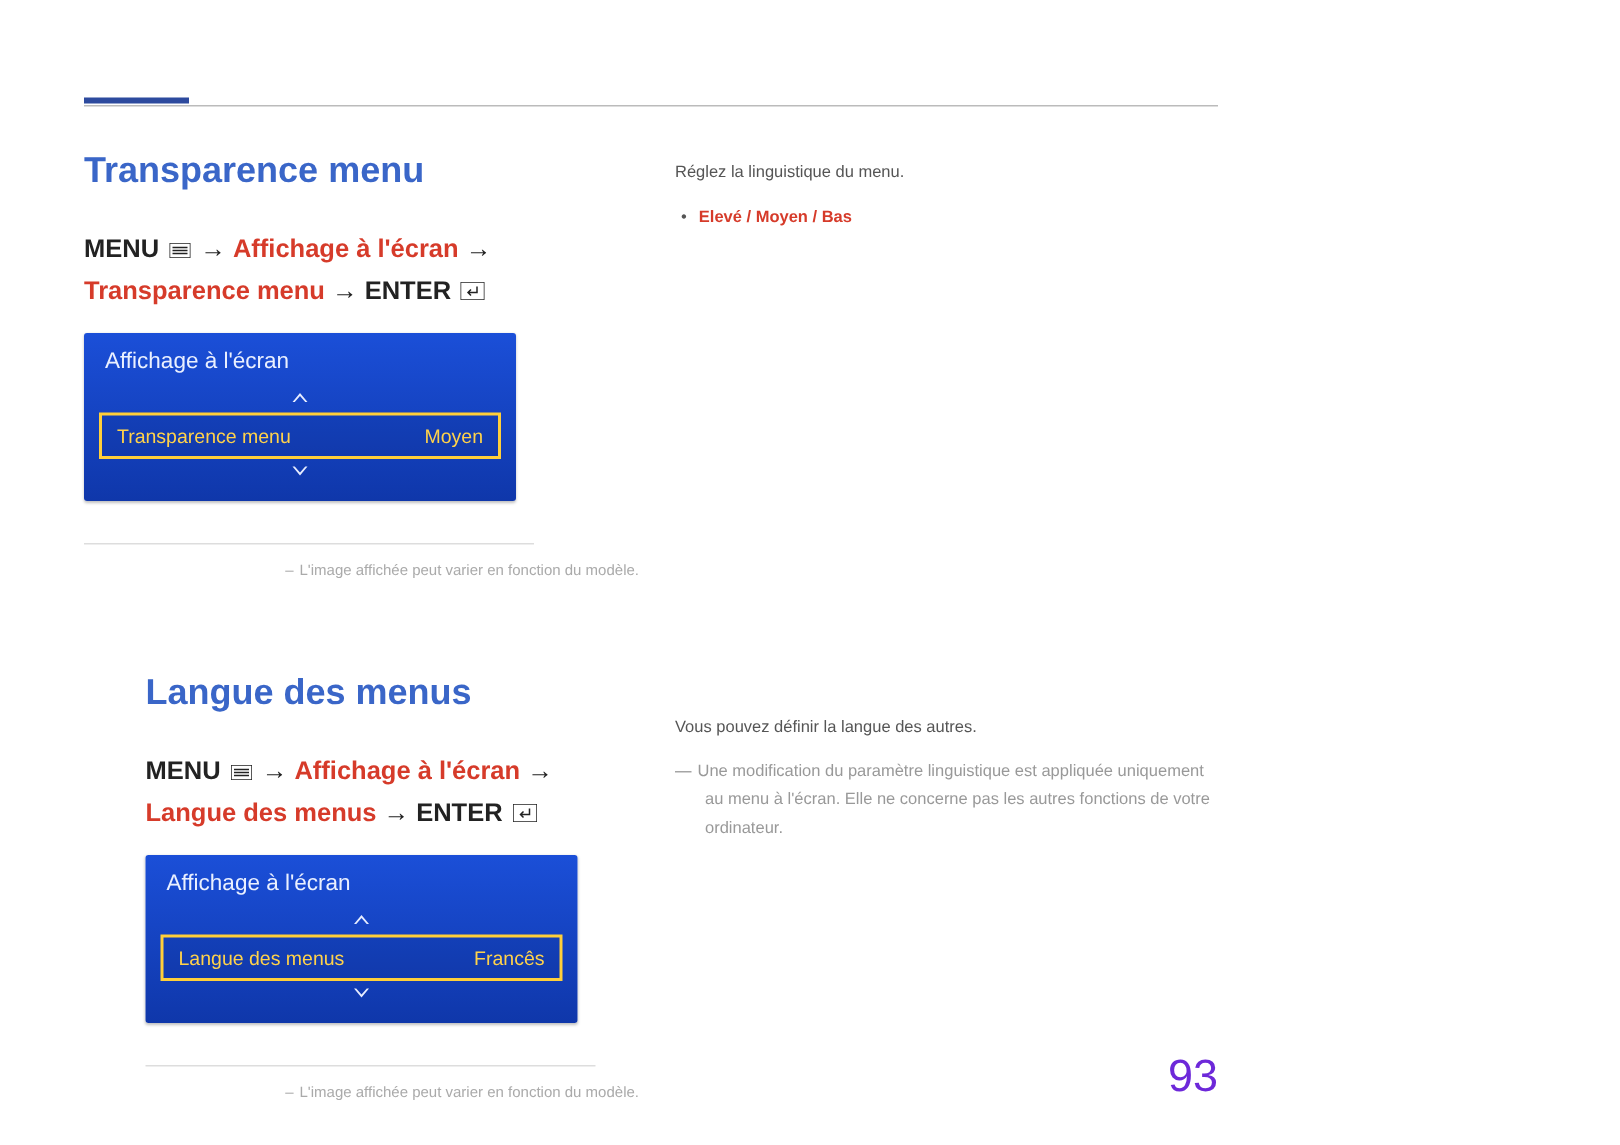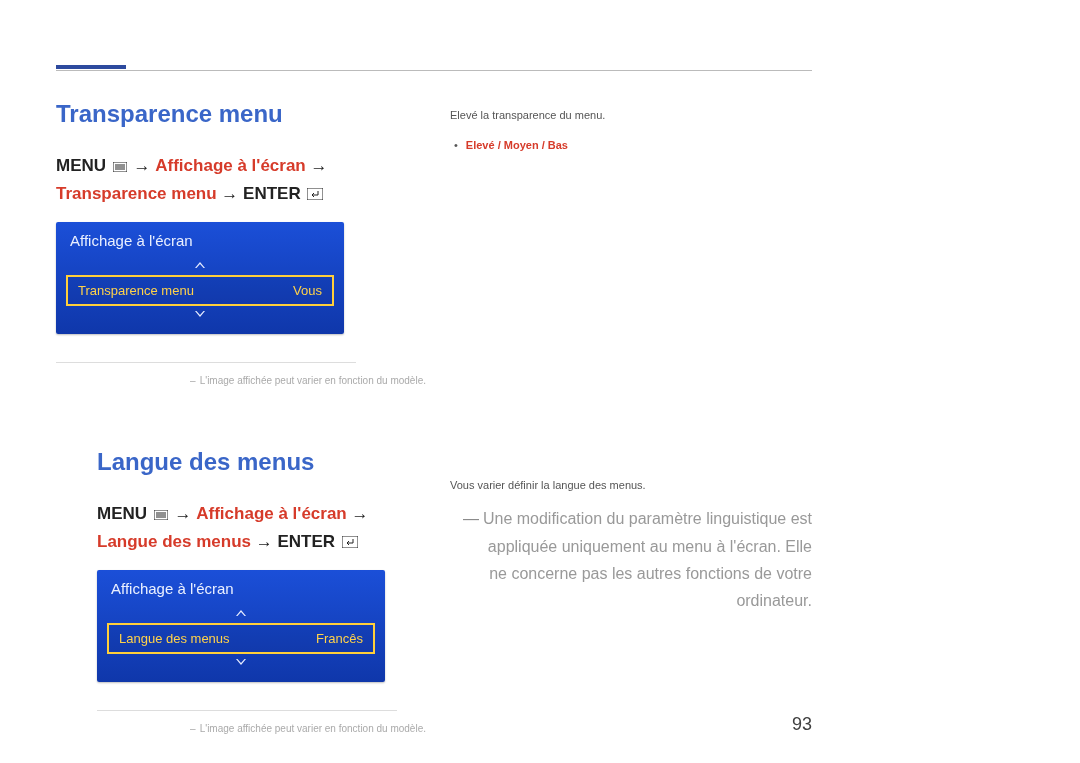--- a/index.html
+++ b/index.html
@@ -114,36 +114,35 @@
   .r-bullet {
     font-size: 11px;
     color: #555;
     line-height: 1.8;
   }
   .r-bullet .dot { margin: 0 8px 0 4px; }
   .r-bullet .red { color: #d63b2a; font-weight: 700; }
 
   .r-section2 { margin-top: 320px; }
   .r-note {
-    font-size: 16px;
+    font-size: 11px;
     color: #999;
     line-height: 1.7;
     padding-left: 20px;
     text-indent: -20px;
     margin-top: 6px;
-    text-align: right;
   }
   .r-note .em-dash { color: #888; margin-right: 4px; }
 
   .page-number {
     position: absolute;
     right: 56px;
     bottom: 28px;
-    font-size: 18px;
-    color: #404040;
+    font-size: 30px;
+    color: #6d28d9;
     font-weight: 300;
   }
 </style>
 </head>
 <body>
 
 <div class="page">
   <div class="top-rule"></div>
   <div class="accent-bar"></div>
 
@@ -178,21 +177,21 @@
 
       <div class="osd">
         <div class="osd-title">Affichage à l'écran</div>
         <div class="osd-arrows">
           <svg viewBox="0 0 16 10">
               <polygon points="3,9 8,3 13,9 11.5,9 8,5 4.5,9"></polygon>
             </svg>
         </div>
         <div class="osd-row">
           <span class="label">Transparence menu</span>
-          <span class="value">Vous</span>
+          <span class="value">Moyen</span>
         </div>
         <div class="osd-arrows">
           <svg viewBox="0 0 16 10">
               <polygon points="3,1 8,7 13,1 11.5,1 8,5 4.5,1"></polygon>
             </svg>
         </div>
       </div>
 
       <hr class="thin-rule">
       <div class="footnote">
@@ -248,28 +247,28 @@
       <hr class="thin-rule">
       <div class="footnote">
         <span class="dash">‒</span><span>L'image affichée peut varier en fonction du modèle.</span>
       </div>
     </div>
 
   </div>
 
   <div class="col-right">
     <div class="r-section1">
-      <div class="r-line">Elevé la transparence du menu.</div>
+      <div class="r-line">Réglez la linguistique du menu.</div>
       <div class="r-bullet">
         <span class="dot">•</span><span class="red">Elevé / Moyen / Bas</span>
       </div>
     </div>
 
     <div class="r-section2">
-      <div class="r-line">Vous varier définir la langue des menus.</div>
+      <div class="r-line">Vous pouvez définir la langue des autres.</div>
       <div class="r-note">
         <span class="em-dash">―</span><span>Une modification du paramètre linguistique est appliquée uniquement au menu à l'écran. Elle ne concerne pas les autres fonctions de votre ordinateur.</span>
       </div>
     </div>
   </div>
 
   <div class="page-number">93</div>
 </div>
 
 </body></html>

